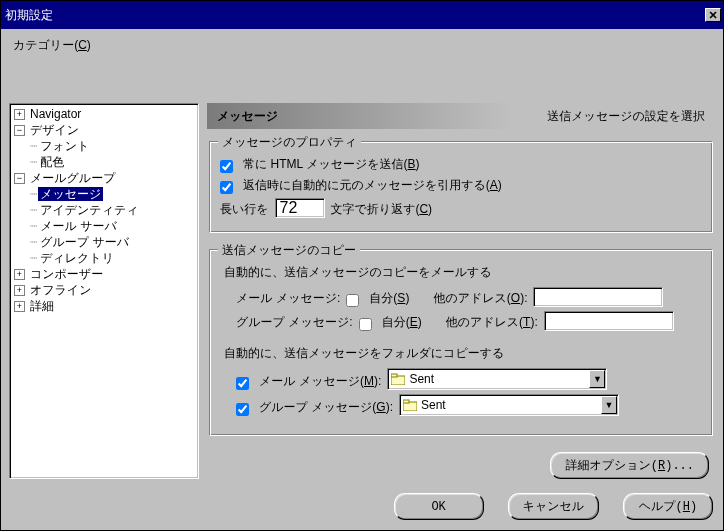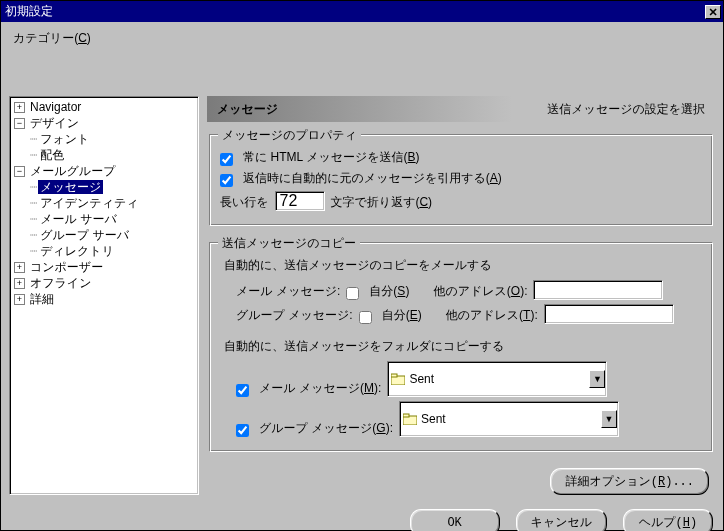--- a/index.html
+++ b/index.html
@@ -144,21 +144,21 @@
 .combo {
   display: flex;
   align-items: center;
   width: 220px;
   background: #fff;
   border-top: 1px solid #808080;
   border-left: 1px solid #808080;
   border-bottom: 1px solid #fff;
   border-right: 1px solid #fff;
   box-shadow: inset 1px 1px 0 #000, inset -1px -1px 0 #c0c0c0;
-  height: 36px;
+  height: 22px;
   padding: 0 0 0 3px;
   cursor: pointer;
 }
 .combo .folder-icon {
   width: 14px; height: 12px;
   margin-right: 4px;
   flex: none;
 }
 .combo .combo-text { flex: 1; }
 .combo .combo-arrow {
@@ -186,21 +186,21 @@
   text-align: center;
   cursor: pointer;
   font-family: Liberation Mono, monospace;
   font-size: 12px;
   border-radius: 11px;
 }
 .btn.wide { min-width: 120px; }
 .button-row {
   display: flex;
   justify-content: flex-end;
-  gap: 16px;
+  gap: 24px;
   padding: 8px 10px 10px 17px;
 }
 .advanced-row {
   display:flex;
   justify-content:flex-end;
   padding: 4px 6px 0 0;
 }
 .und { text-decoration: underline; }
 .label-col { min-width: 100px; text-align: right; }
 .label-col2 { min-width: 110px; text-align: left; }

